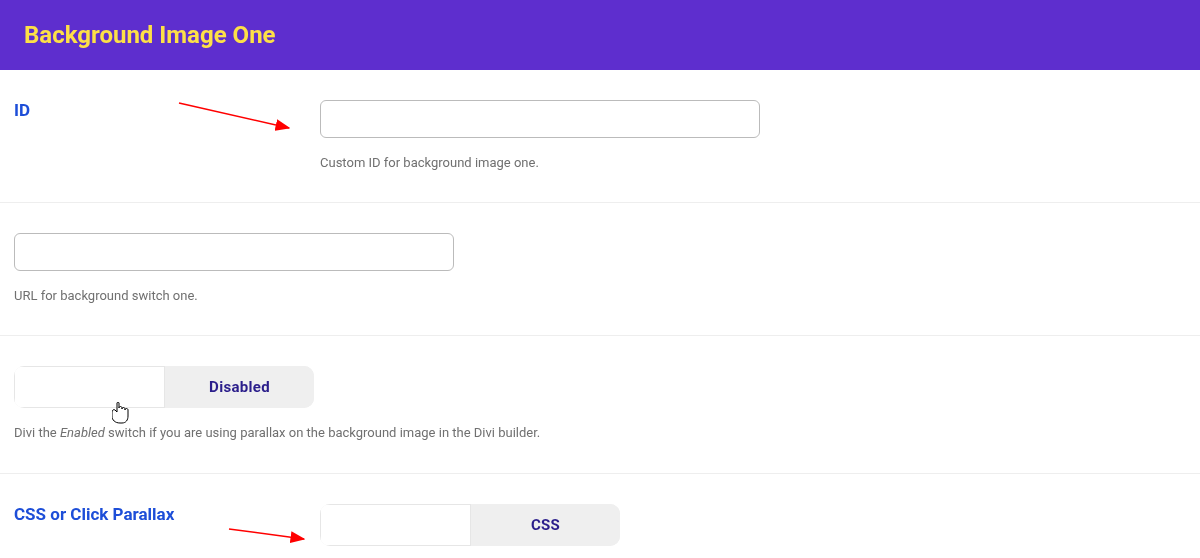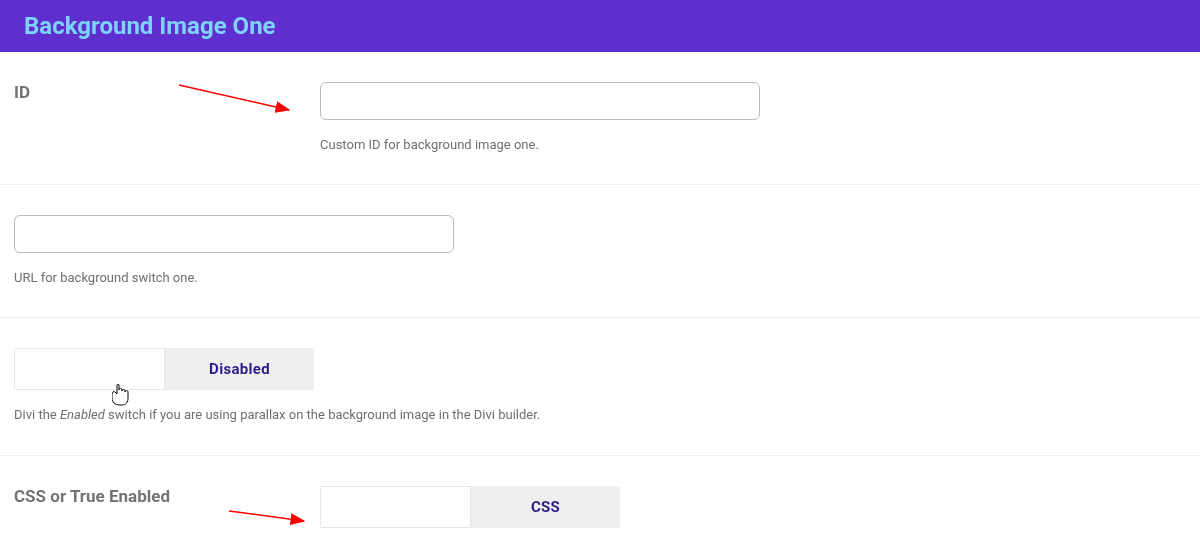--- a/index.html
+++ b/index.html
@@ -4,38 +4,38 @@
   <style>
     * { box-sizing: border-box; margin: 0; padding: 0; }
     body {
       font-family: -apple-system, BlinkMacSystemFont, "Segoe UI", Roboto, Helvetica, Arial, sans-serif;
       background: #fff;
       color: #333;
       width: 1200px;
     }
     .header {
       background: #5E2ECE;
-      color: #7dd3fc;
-      padding: 12px 24px;
+      color: #fde047;
+      padding: 21px 24px;
       font-size: 24px;
       font-weight: 700;
     }
     .row {
       display: flex;
       padding: 30px 20px 30px 14px;
       border-bottom: 1px solid #eee;
       position: relative;
     }
     .label-col {
       width: 306px;
       min-width: 306px;
       padding-right: 20px;
       font-size: 17px;
       font-weight: 700;
-      color: #737373;
+      color: #1d4ed8;
       position: relative;
     }
     .field-col {
       flex: 1;
     }
     .text-input {
       width: 440px;
       height: 38px;
       border: 1px solid #bbb;
       border-radius: 6px;
@@ -51,21 +51,21 @@
       line-height: 1.4;
     }
     .description em {
       font-style: italic;
     }
     .toggle {
       display: inline-flex;
       width: 300px;
       height: 42px;
       background: #efefef;
-      border-radius: 2px;
+      border-radius: 10px;
       overflow: hidden;
       align-items: stretch;
     }
     .toggle-half {
       flex: 1;
       display: flex;
       align-items: center;
       justify-content: center;
       font-size: 15px;
       font-weight: 700;
@@ -135,21 +135,21 @@
       <path d="M5 1 L5 10 L3 8 C2 7 0 8 0 10 L0 14 C0 18 3 21 8 21 L10 21 C14 21 16 18 16 14 L16 8 C16 6 13 6 13 8 L13 7 C13 5 10 5 10 7 L10 6 C10 4 7 4 7 6 L7 1 C7 0 5 0 5 1 Z" fill="#fff" stroke="#000" stroke-width="1"></path>
     </svg>
     <div class="description">
       <span>Divi the </span><em>Enabled</em><span> switch if you are using parallax on the background image in the Divi builder.</span>
     </div>
   </div>
 </div>
 
 <div class="row" style="border-bottom:none;">
   <div class="label-col">
-    <span>CSS or True Enabled</span>
+    <span>CSS or Click Parallax</span>
     <svg class="arrow-svg" style="left:210px; top:20px;" width="90" height="24">
       <defs>
           <marker id="ah4" markerWidth="10" markerHeight="8" refX="9" refY="4" orient="auto">
             <polygon points="0 0, 10 4, 0 8" fill="#ff0000"></polygon>
           </marker>
         </defs>
       <line x1="5" y1="5" x2="80" y2="15" stroke="#ff0000" stroke-width="1.5" marker-end="url(#ah4)"></line>
     </svg>
   </div>
   <div class="field-col">

